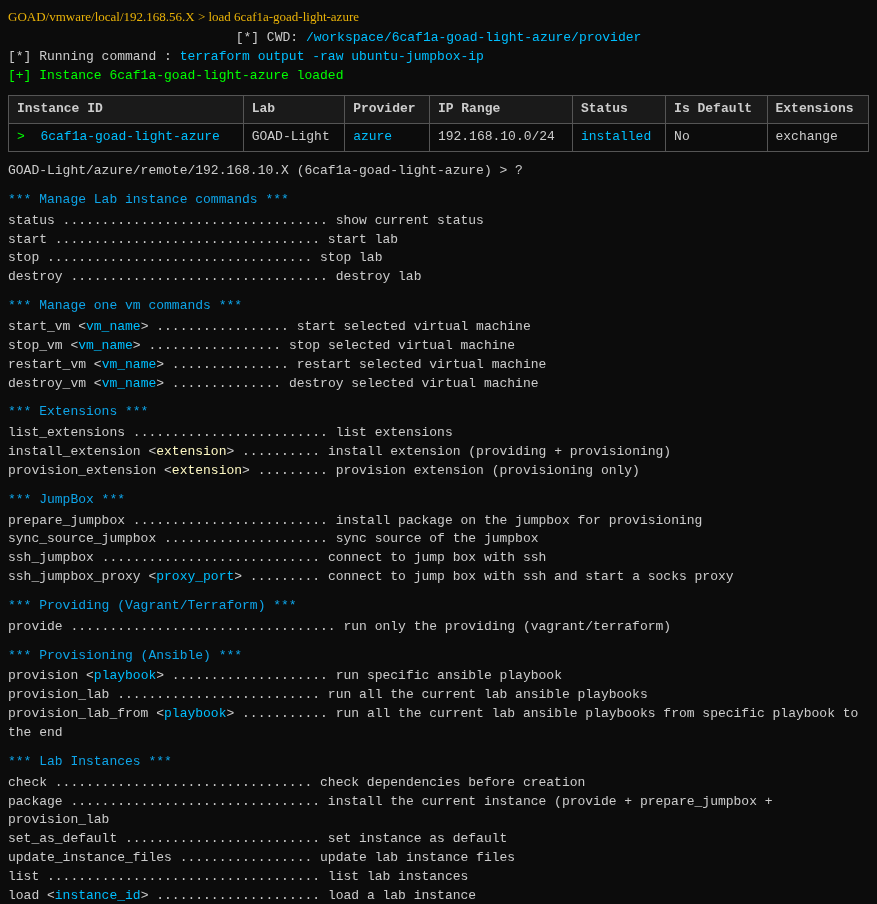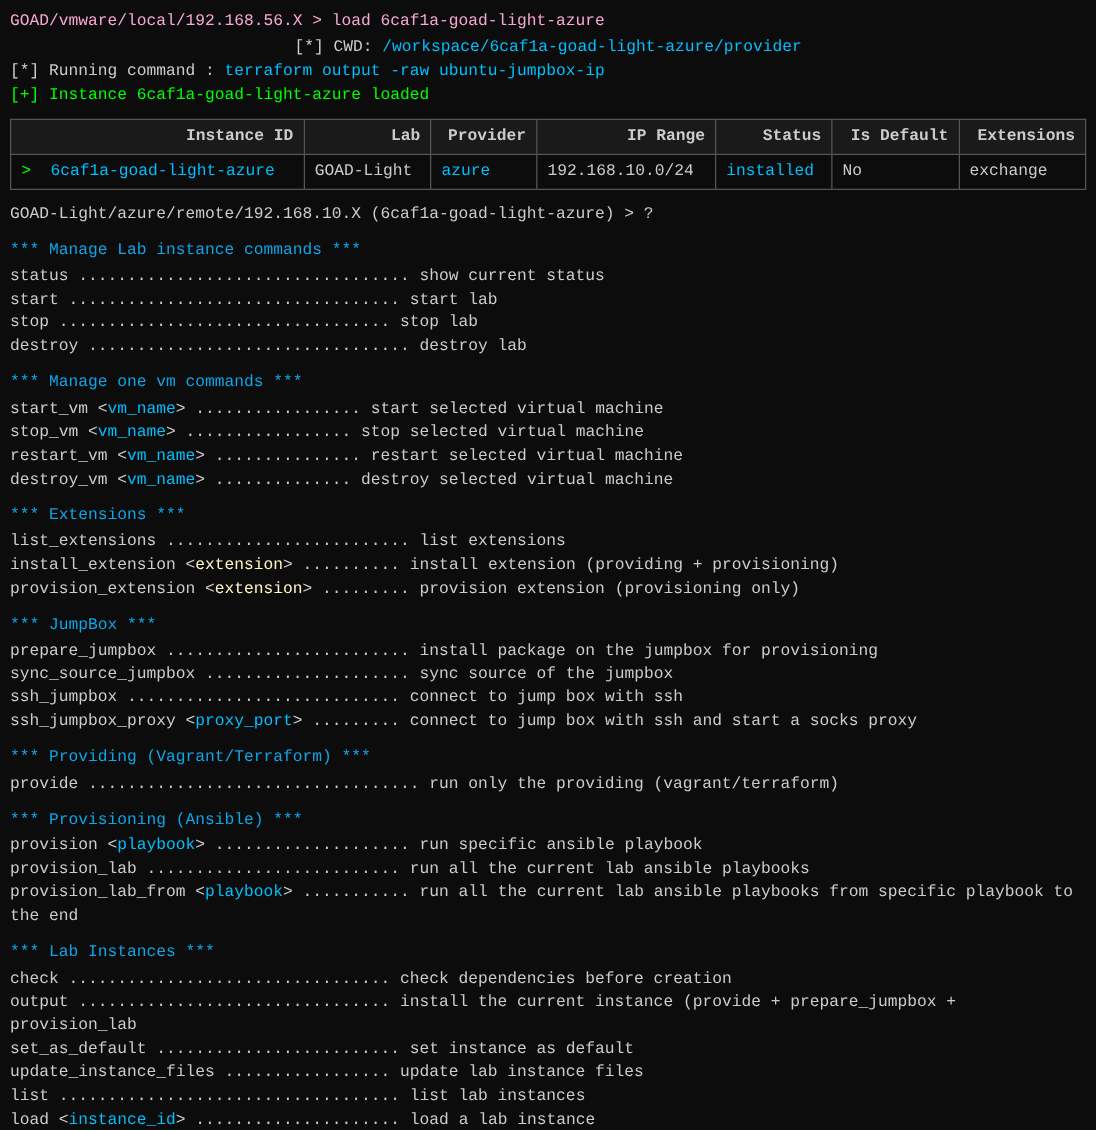--- a/index.html
+++ b/index.html
@@ -7,40 +7,41 @@
       background: #0c0c0c;
       color: #cccccc;
       font-family: 'Courier New', Courier, monospace;
       font-size: 13px;
       line-height: 1.45;
       width: 877px;
       min-height: 904px;
       padding: 8px;
     }
     .terminal-header {
-      color: #f9a8d4;
+      color: #eab308;
       margin-bottom: 2px;
+      font-family: Liberation Serif, serif;
     }
     .cwd-line { color: #cccccc; text-align: center; }
     .cwd-path { color: #00bfff; }
     .running-cmd { color: #00bfff; }
     .loaded-line { color: #00ff00; }
 
     .instance-table {
       border-collapse: collapse;
       width: 100%;
       margin: 10px 0;
       border: 1px solid #555;
     }
     .instance-table th {
       background: #1a1a1a;
       color: #cccccc;
       border: 1px solid #555;
       padding: 4px 8px;
-      text-align: right;
+      text-align: left;
       font-weight: bold;
     }
     .instance-table td {
       border: 1px solid #555;
       padding: 4px 8px;
       color: #cccccc;
     }
     .td-arrow { color: #00ff00; }
     .td-instance { color: #00bfff; }
     .td-azure { color: #00bfff; }
@@ -138,17 +139,17 @@
 <div class="section-header star-section providing-header">*** Providing (Vagrant/Terraform) ***</div>
 <div><span class="cmd-name">provide</span><span class="cmd-dots"> ..................................</span><span class="cmd-desc"> run only the providing (vagrant/terraform)</span></div>
 
 <div class="section-header star-section provisioning-header">*** Provisioning (Ansible) ***</div>
 <div><span class="cmd-name">provision &lt;<span class="prov-keyword">playbook</span>&gt;</span><span class="cmd-dots"> ....................</span><span class="cmd-desc"> run specific ansible playbook</span></div>
 <div><span class="cmd-name">provision_lab</span><span class="cmd-dots"> ..........................</span><span class="cmd-desc"> run all the current lab ansible playbooks</span></div>
 <div><span class="cmd-name">provision_lab_from &lt;<span class="prov-keyword">playbook</span>&gt;</span><span class="cmd-dots"> ...........</span><span class="cmd-desc"> run all the current lab ansible playbooks from specific playbook to the end</span></div>
 
 <div class="section-header star-section lab-instances-header">*** Lab Instances ***</div>
 <div><span class="cmd-name">check</span><span class="cmd-dots"> .................................</span><span class="cmd-desc"> check dependencies before creation</span></div>
-<div><span class="cmd-name">output</span><span class="cmd-dots"> ................................</span><span class="cmd-desc"> install the current instance (provide + prepare_jumpbox + provision_lab</span></div>
+<div><span class="cmd-name">package</span><span class="cmd-dots"> ................................</span><span class="cmd-desc"> install the current instance (provide + prepare_jumpbox + provision_lab</span></div>
 <div><span class="cmd-name">set_as_default</span><span class="cmd-dots"> .........................</span><span class="cmd-desc"> set instance as default</span></div>
 <div><span class="cmd-name">update_instance_files</span><span class="cmd-dots"> .................</span><span class="cmd-desc"> update lab instance files</span></div>
 <div><span class="cmd-name">list</span><span class="cmd-dots"> ...................................</span><span class="cmd-desc"> list lab instances</span></div>
 <div><span class="cmd-name">load &lt;<span class="cmd-param">instance_id</span>&gt;</span><span class="cmd-dots"> .....................</span><span class="cmd-desc"> load a lab instance</span></div>
 
 </body></html>

